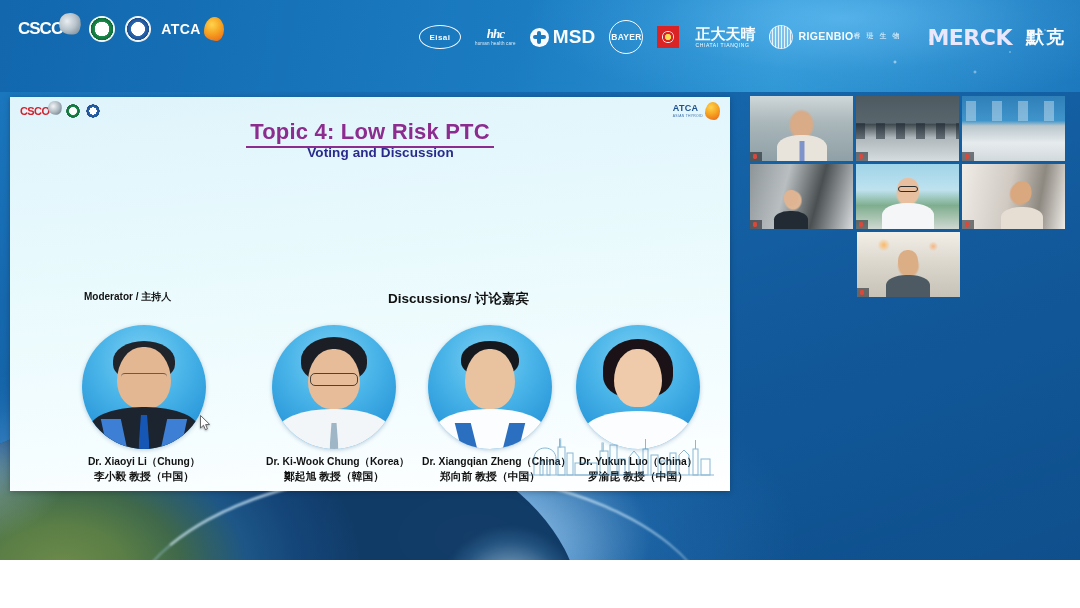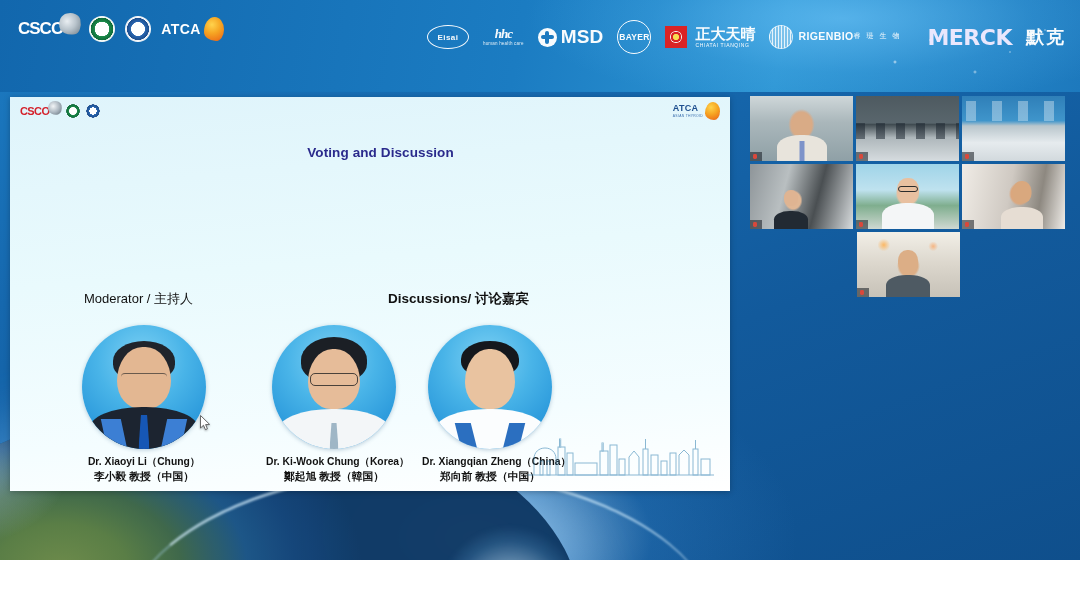--- a/index.html
+++ b/index.html
@@ -123,21 +123,21 @@
     content:""; position:absolute; background:#1d7ac0; border-radius:2px;
   }
   .sp-msd .mark:before { left:3px; top:7.5px; width:13px; height:4px; }
   .sp-msd .mark:after  { left:7.5px; top:3px; width:4px; height:13px; }
   .sp-msd .txt { font-size:19px; font-weight:800; letter-spacing:.2px; }
   .sp-bayer {
     width: 34px; height: 34px; border-radius: 50%;
     border: 1.8px solid #fff; display:flex; align-items:center; justify-content:center;
     font-size: 8.5px; font-weight: 800; letter-spacing:.3px;
   }
-  .sp-ctq { display:flex; align-items:flex-start; gap:8px; }
+  .sp-ctq { display:flex; align-items:flex-start; gap:16px; }
   .sp-ctq .mark {
     width:22px; height:22px; background:#e02020; display:flex; align-items:center; justify-content:center; flex:none;
   }
   .sp-ctq .mark i {
     width:12px; height:12px; border-radius:50%;
     background: radial-gradient(circle, #ffe04d 0 34%, #e02020 36% 60%, #ffffff 62% 100%);
     display:block;
   }
   .sp-ctq .cn { font-size:15px; font-weight:800; letter-spacing:0; line-height:1; }
   .sp-ctq .en { font-size:5px; letter-spacing:.6px; line-height:1; margin-top:2px; }
@@ -187,21 +187,21 @@
     font-size: 22px; font-weight: 800; color:#8d2c8f; letter-spacing:.2px;
   }
   .slide-title span {
     border-bottom: 2.2px solid #8d2c8f; padding: 0 4px 2px 4px;
   }
   .slide-sub {
     position:absolute; left:0; right:0; top:48px; text-align:center;
     font-size: 13.5px; font-weight: 800; color:#2a2a8c; letter-spacing:.1px;padding-left:21px;
   }
 
-  .role-mod { position:absolute; left:74px; top:193px; font-size:13px; font-weight:400; color:#111; }
+  .role-mod { position:absolute; left:74px; top:193px; font-size:10px; font-weight:700; color:#111; }
   .role-dis { position:absolute; left:378px; top:193px; font-size:13.5px; font-weight:800; color:#111; }
 
   .people { position:absolute; left:0; top:0; width:720px; height:394px; }
   .person { position:absolute; width:136px; text-align:center; }
   .avatar {
     width: 124px; height: 124px; border-radius: 50%; margin: 0 auto;
     position: relative; overflow: hidden;
     background: radial-gradient(circle at 48% 28%, #7fd2f4 0%, #49b4e8 40%, #2f9ddd 70%, #1f86c9 100%);
     box-shadow: 0 1px 4px rgba(40,90,130,.30);
   }
@@ -377,20 +377,23 @@
     </div>
 
     <div class="slide-logo-r">
       <span class="t">
         <span class="a">ATCA</span>
         <span class="b2">ASIAN THYROID</span>
       </span>
       <span class="blob"></span>
     </div>
 
+    <div class="slide-title">
+      <span>Topic 4: Low Risk PTC</span>
+    </div>
     <div class="slide-subtitle slide-sub">Voting and Discussion</div>
 
     <div class="role-mod">Moderator / 主持人</div>
     <div class="role-dis">Discussions/ 讨论嘉宾</div>
 
     <div class="people">
 
       <div class="person" style="left:66px; top:228px;">
         <div class="avatar">
           <div class="hair" style="width:62px;height:40px;top:16px;background:#20242b;"></div>
@@ -422,20 +425,29 @@
           <div class="hair" style="width:58px;height:36px;top:16px;background:#15181d;"></div>
           <div class="head" style="width:50px;height:60px;top:24px;background:#e9c3a0;"></div>
           <div class="body" style="width:110px;height:44px;background:#fbfdfe;"></div>
           <div class="collar-l" style="left:30px;height:26px;width:16px;background:#2b6fc0;transform:skewX(14deg);"></div>
           <div class="collar-r" style="right:30px;height:26px;width:16px;background:#2b6fc0;transform:skewX(-14deg);"></div>
         </div>
         <div class="pname-en">Dr. Xiangqian Zheng（China）</div>
         <div class="pname-cn">郑向前 教授（中国）</div>
       </div>
 
+      <div class="person" style="left:560px; top:228px;">
+        <div class="avatar">
+          <div class="hair" style="width:70px;height:58px;top:14px;background:#1a1216;border-radius:50% 50% 36% 36%;"></div>
+          <div class="head" style="width:48px;height:58px;top:24px;background:#f0cbab;"></div>
+          <div class="body" style="width:108px;height:42px;background:#fbfdfe;"></div>
+        </div>
+        <div class="pname-en">Dr. Yukun Luo（China）</div>
+        <div class="pname-cn">罗渝昆 教授（中国）</div>
+      </div>
     </div>
 
     <svg class="skyline" viewBox="0 0 190 52">
       <g fill="none" stroke="#2f7fb0" stroke-width="1">
         <path d="M2 50h186"></path>
         <path d="M8 50V34c0-7 5-11 11-11s11 4 11 11v16"></path>
         <rect x="14" y="36" width="3" height="14"></rect>
           <rect x="21" y="36" width="3" height="14"></rect>
         <rect x="32" y="22" width="7" height="28"></rect>
           <rect x="33.5" y="14" width="1.2" height="8"></rect>

